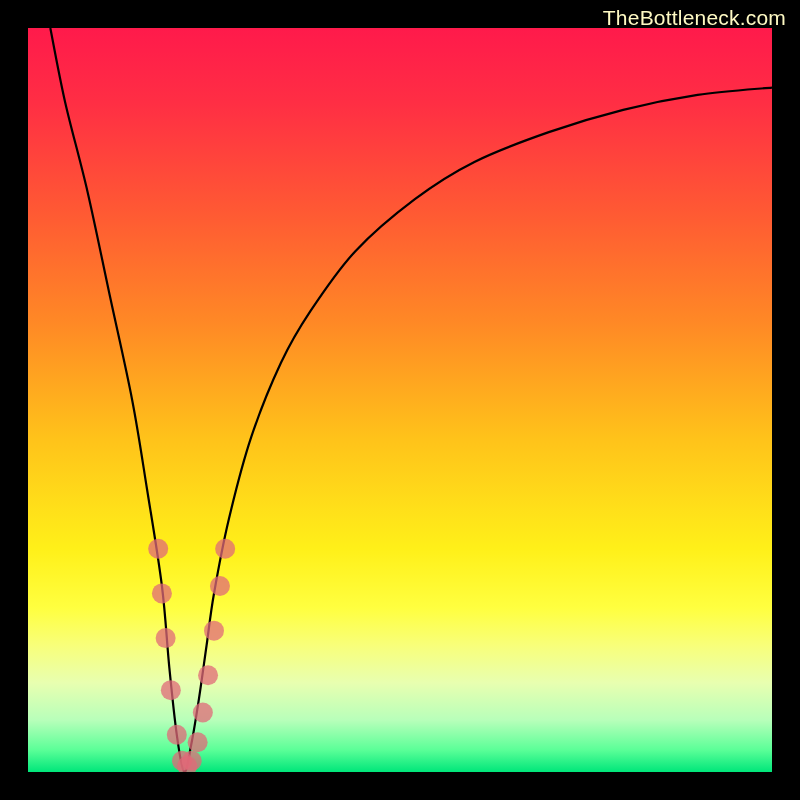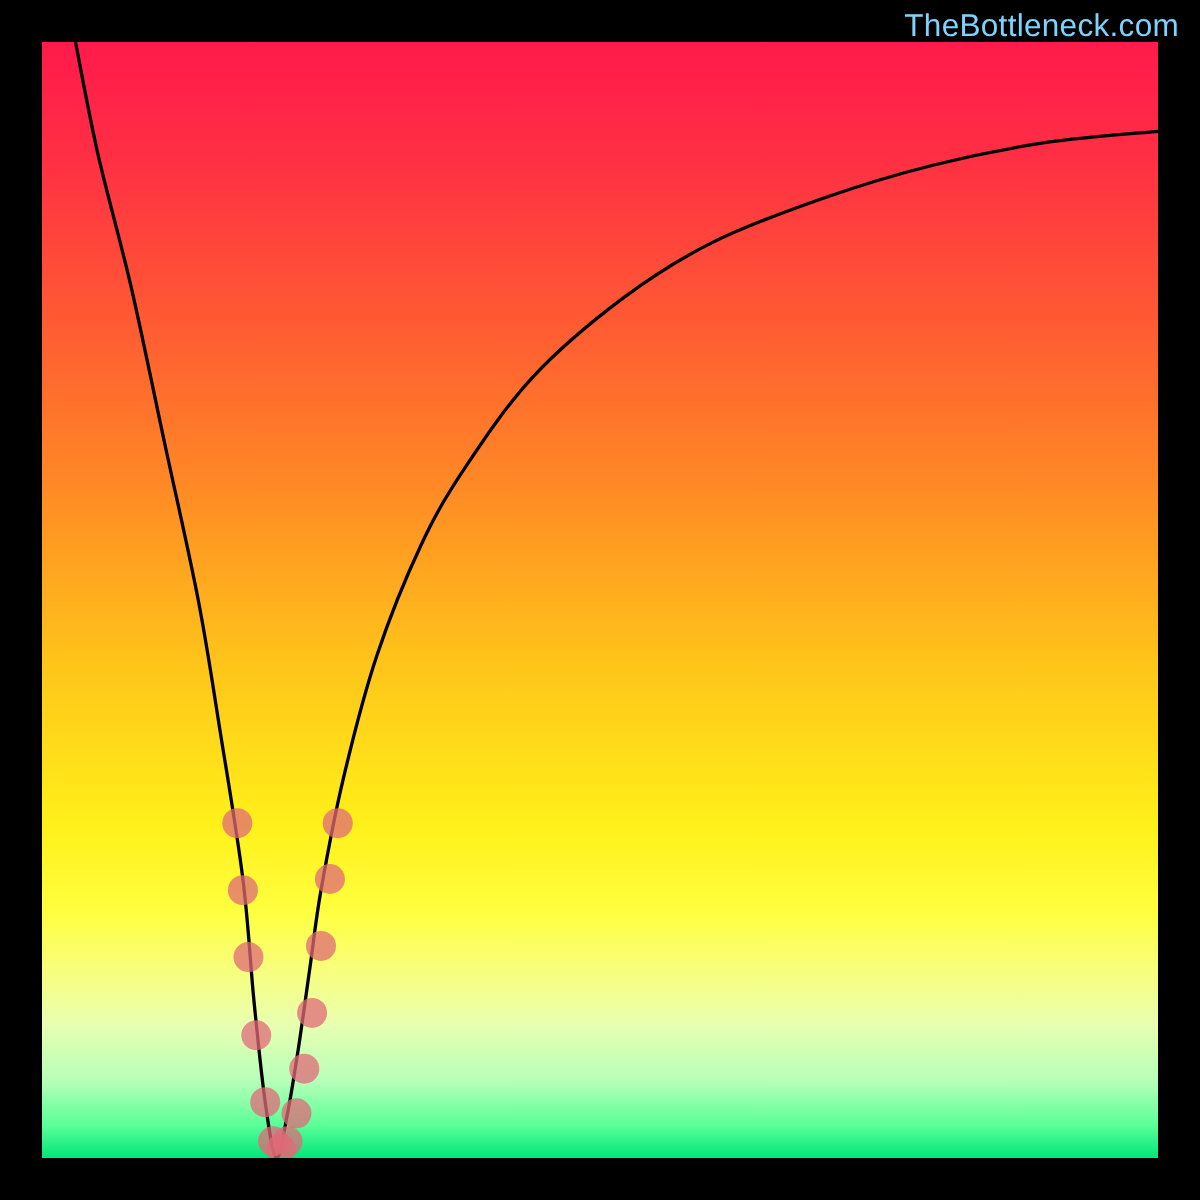--- a/index.html
+++ b/index.html
@@ -35,21 +35,21 @@
   .svg-layer {
     position: absolute;
     left: 0; top: 0;
     width: 100%;
     height: 100%;
   }
   .watermark {
     position: absolute;
     top: 6px;
     right: 14px;
-    color: #7dd3fc;
+    color: #fef9c3;
     font-size: 21px;
     font-weight: 500;
     letter-spacing: 0.2px;
   }
 </style>
 </head>
 <body>
 
 <div class="frame">
   <div class="plot-area">

